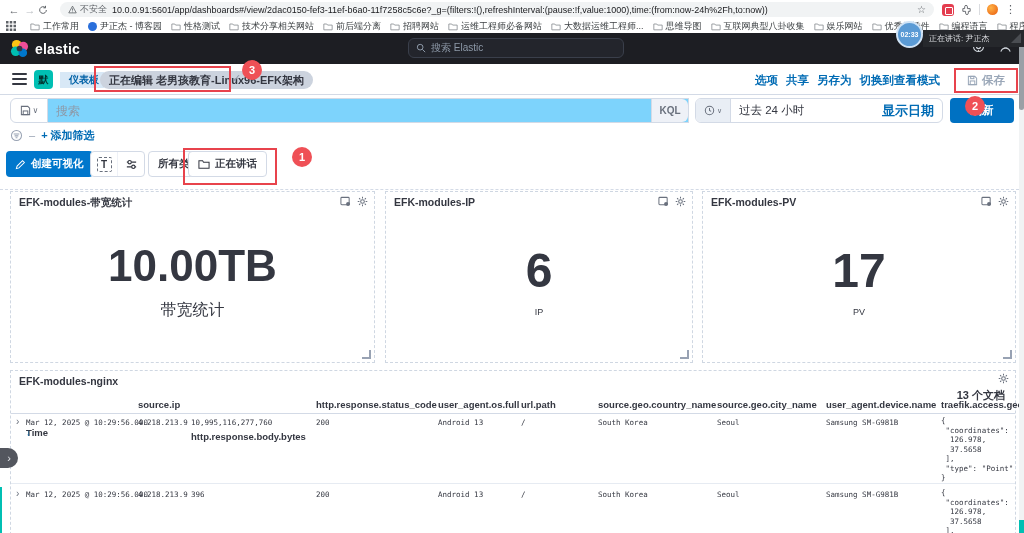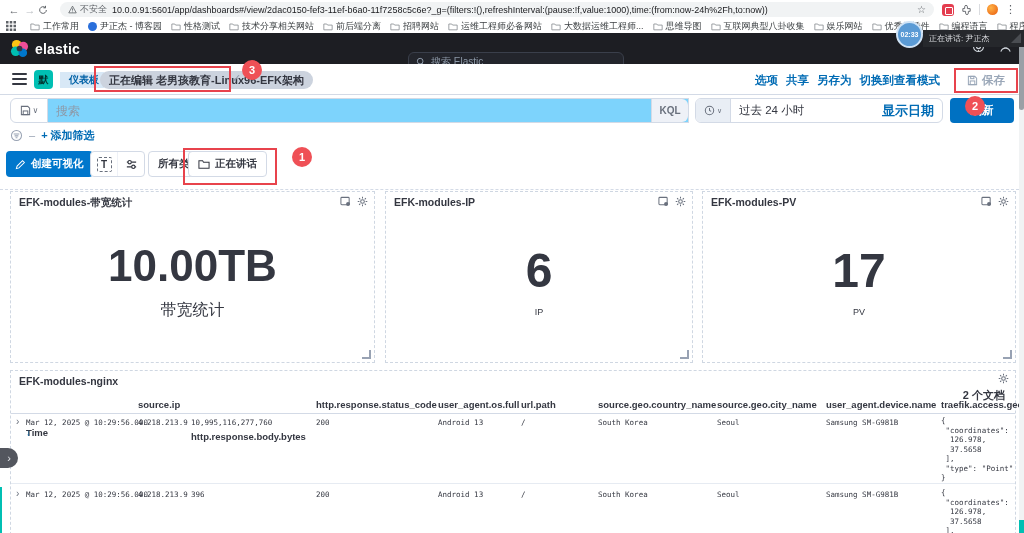--- a/index.html
+++ b/index.html
@@ -33,21 +33,21 @@
   .speakbar{position:absolute;left:923px;top:30px;width:101px;height:17px;background:#26282c;z-index:55;
             color:#d9dbde;font-size:8px;display:flex;align-items:center;padding-left:6px;box-sizing:border-box;gap:4px;}
   .speaktri{position:absolute;right:3px;top:3px;width:0;height:0;border-left:10px solid transparent;border-bottom:10px solid #4a4d52;}
 
   
   .ebar{position:absolute;left:0;top:33px;width:1024px;height:31px;background:#1d1e23;
         display:flex;align-items:center;}
   .brand{display:flex;align-items:center;gap:6px;margin-left:10px;color:#fff;font-size:14px;font-weight:bold;letter-spacing:.2px;}
   .esearch{position:absolute;left:408px;top:5px;width:216px;height:20px;background:#23252c;
            border:1px solid #3a3f4b;border-radius:6px;display:flex;align-items:center;gap:5px;
-           padding:0 7px;box-sizing:border-box;color:#8d99a8;font-size:10px;margin-top:14px;}
+           padding:0 7px;box-sizing:border-box;color:#8d99a8;font-size:10px;}
   .ebaricons{position:absolute;right:12px;top:7px;display:flex;gap:14px;}
 
   
   .crumbrow{position:absolute;left:0;top:64px;width:1024px;height:31px;background:#fff;
             border-bottom:1px solid #d3dae6;box-sizing:border-box;}
   .burger{position:absolute;left:12px;top:9px;width:15px;height:12px;display:flex;flex-direction:column;justify-content:space-between;}
   .burger i{height:2px;background:#343741;border-radius:1px;}
   .spacebadge{position:absolute;left:34px;top:6px;width:19px;height:19px;border-radius:4px;background:#00bfb3;
               color:#013330;font-size:10px;font-weight:bold;display:flex;align-items:center;justify-content:center;}
   .crumb1{position:absolute;left:60px;top:8px;height:16px;background:#d8e8f6;color:#0061a6;font-size:10px;font-weight:bold;
@@ -483,21 +483,21 @@
   </div>
 
   <div class="tpanel">
     <span class="ptitle">EFK-modules-nginx</span>
     <div class="picons" style="top:2px;">
       <svg width="11" height="11" viewBox="0 0 12 12">
           <circle cx="6" cy="6" r="2" fill="none" stroke="#69707d" stroke-width="1.1"></circle>
           <path d="M6 .8v1.8M6 9.4v1.8M.8 6h1.8M9.4 6h1.8M2.3 2.3l1.3 1.3M8.4 8.4l1.3 1.3M9.7 2.3 8.4 3.6M3.6 8.4 2.3 9.7" stroke="#69707d" stroke-width="1.1"></path>
         </svg>
     </div>
-    <span class="doccount">2 个文档</span>
+    <span class="doccount">13 个文档</span>
 
     <div class="thead">
       <span style="left:15px;">
           <span>Time</span> 
           <span style="color:#006bb4;">↓</span>
         </span>
       <span style="left:127px;">source.ip</span>
       <span style="left:180px;margin-top:32px;">http.response.body.bytes</span>
       <span style="left:305px;">http.response.status_code</span>
       <span style="left:427px;">user_agent.os.full</span>

